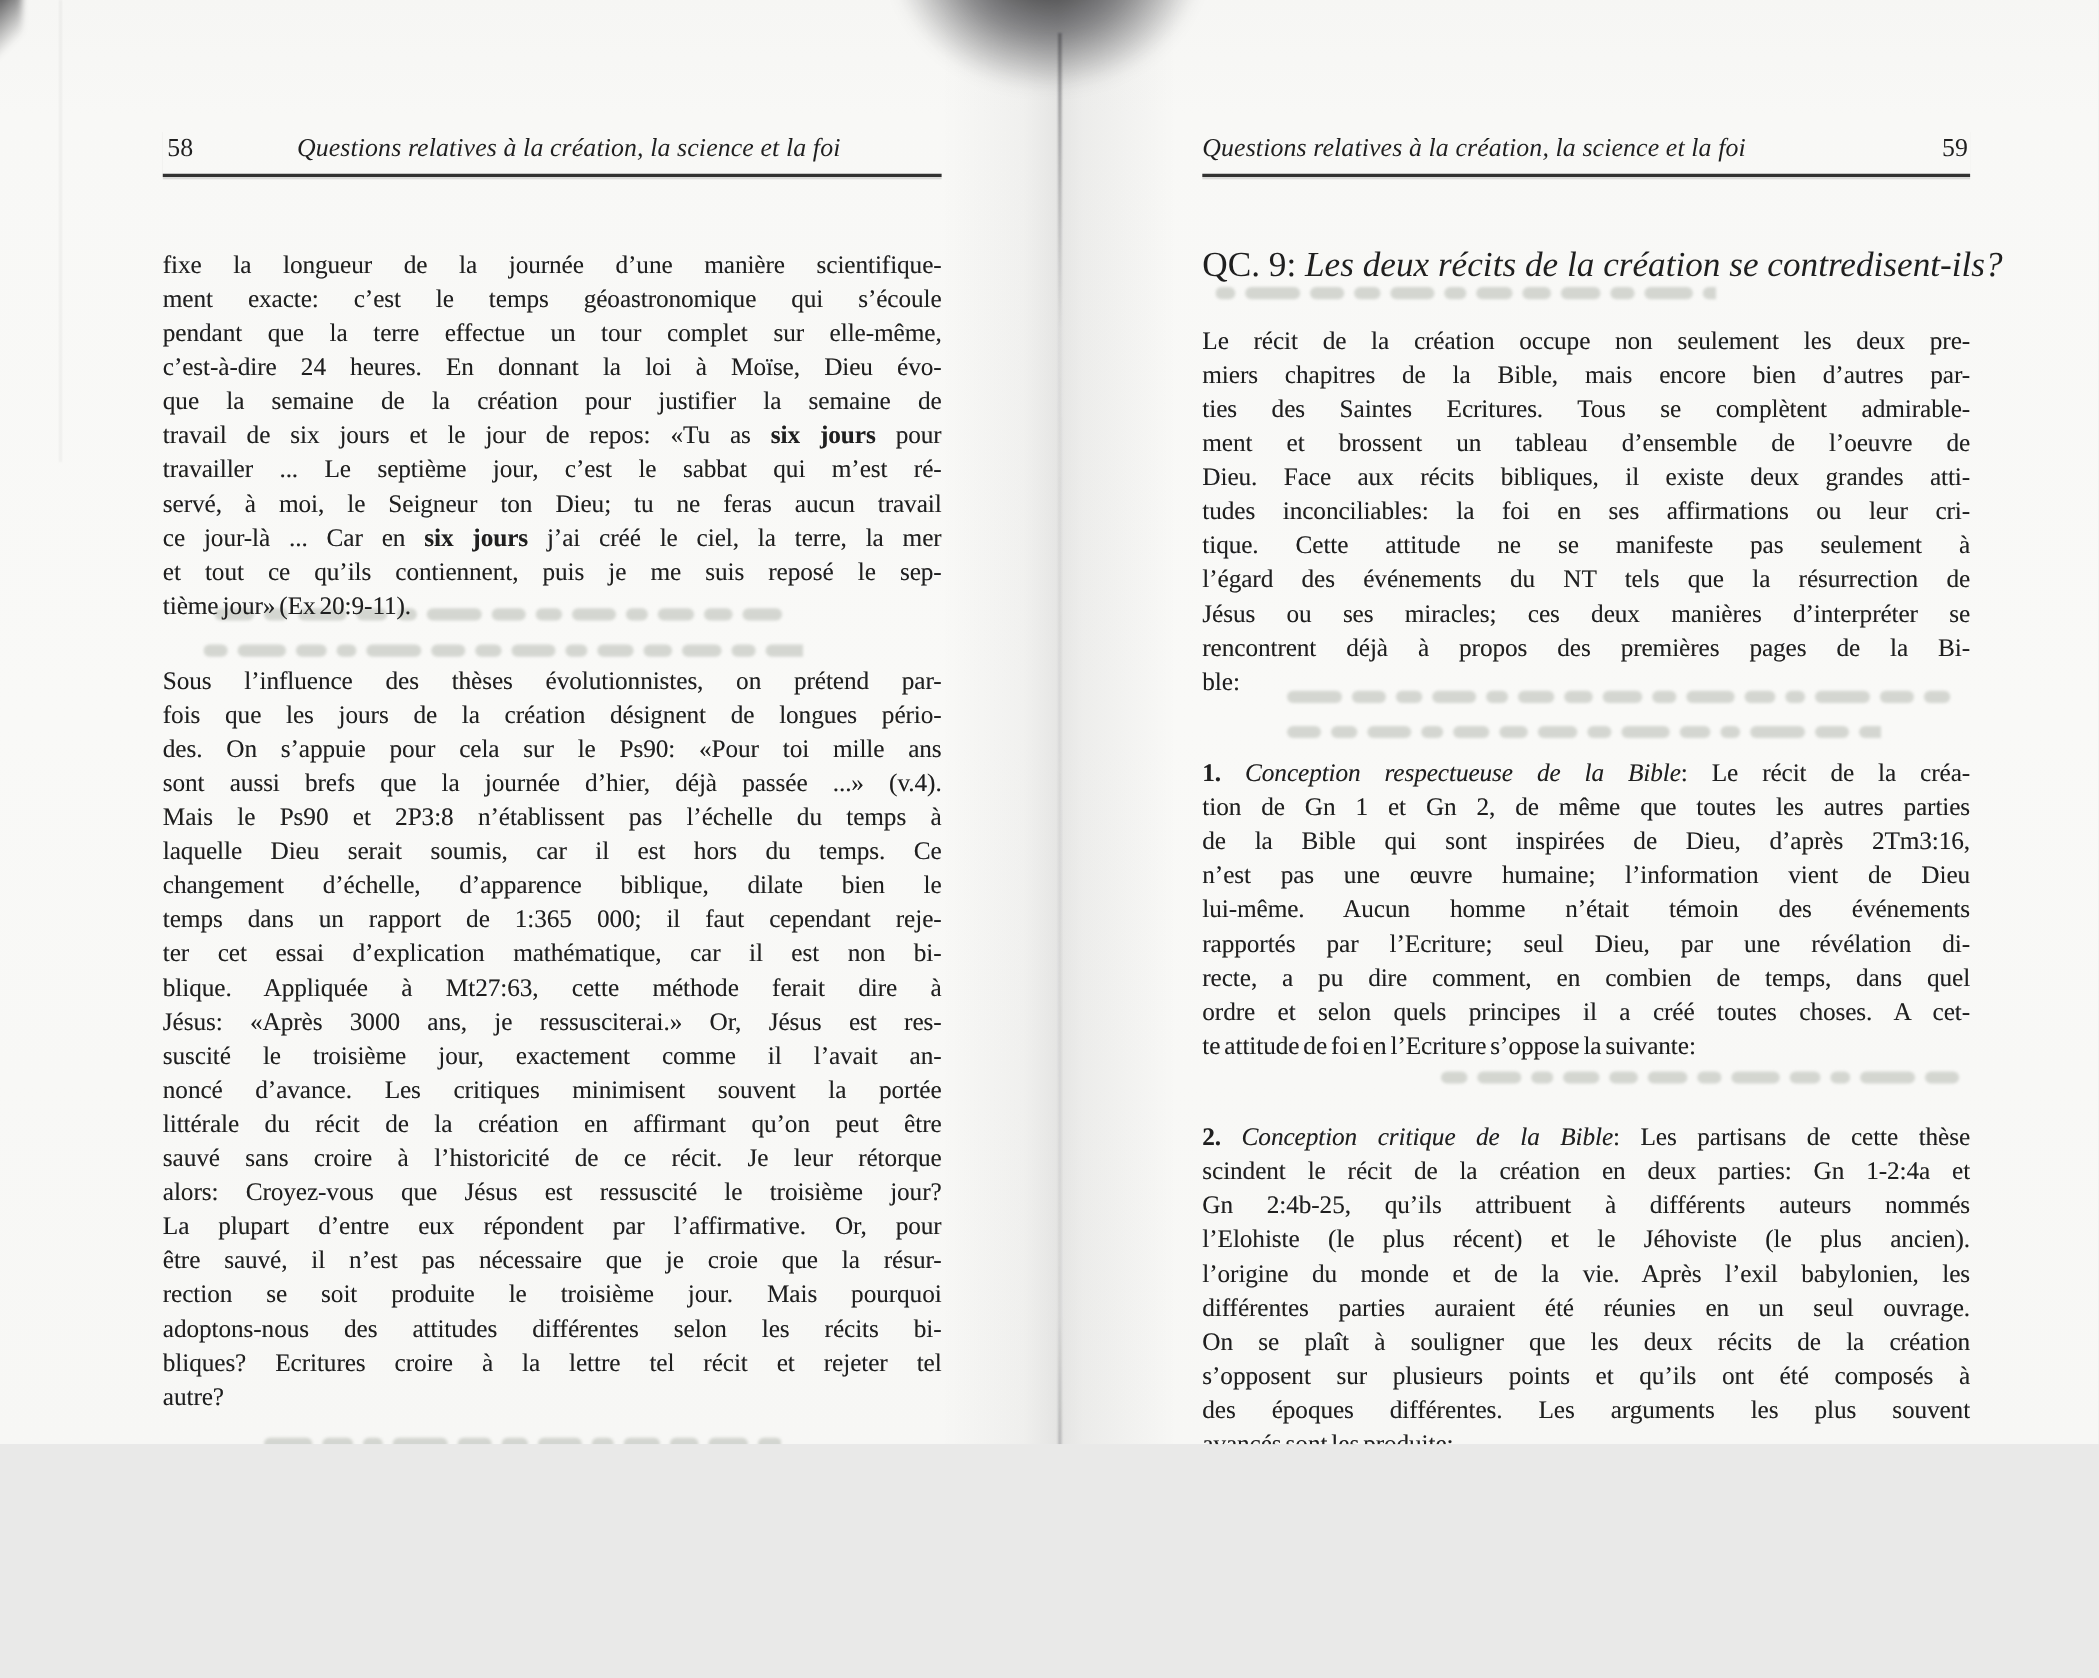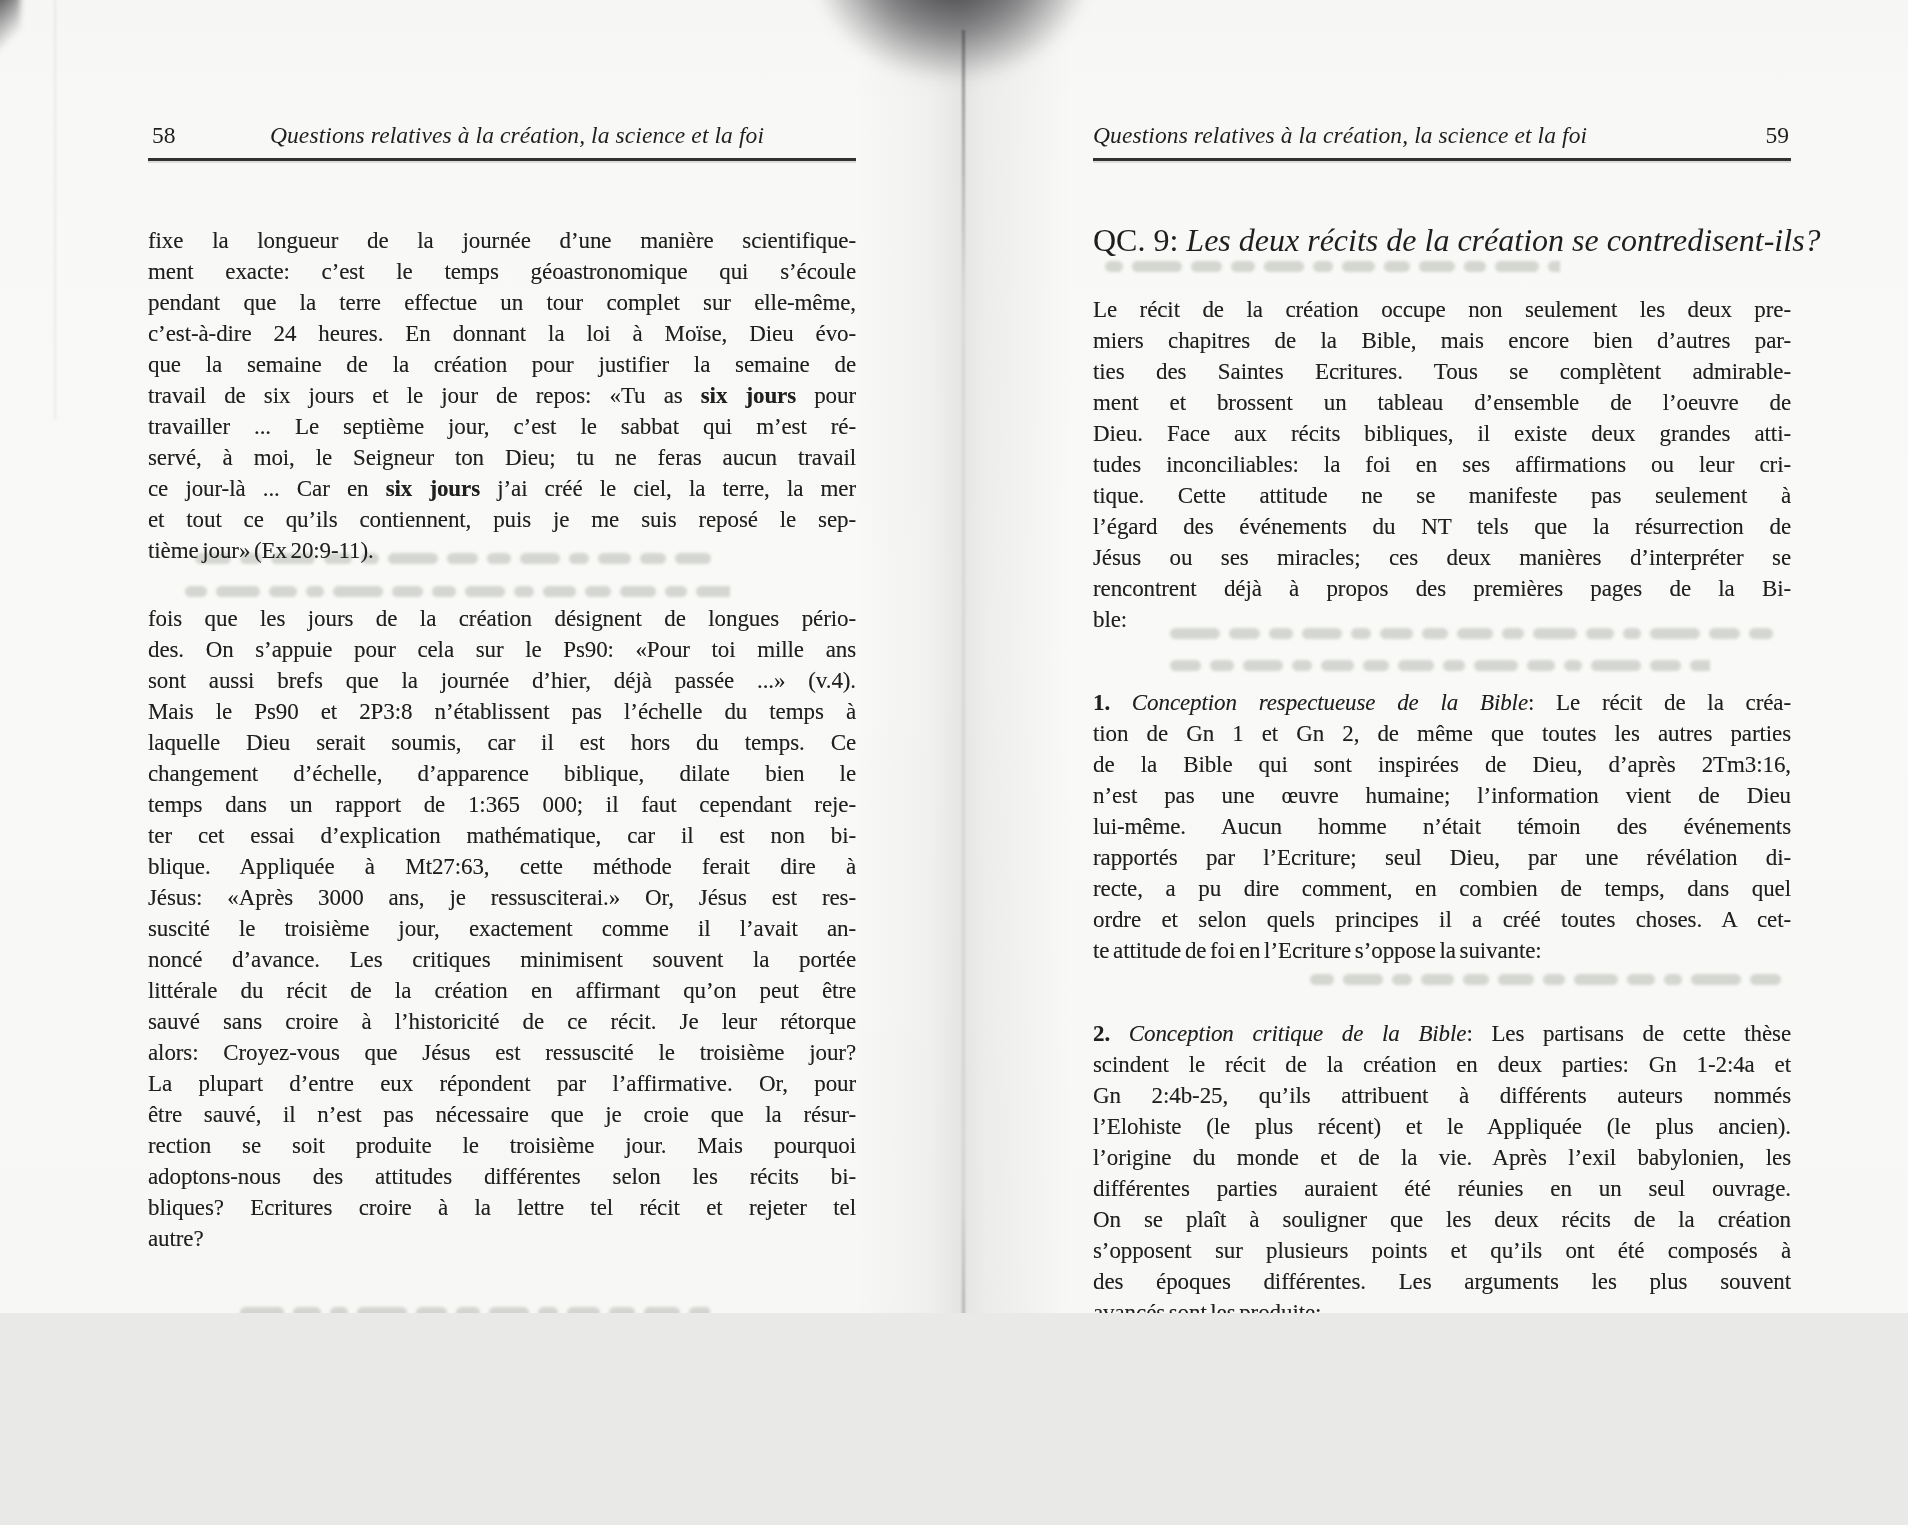--- a/index.html
+++ b/index.html
@@ -292,20 +292,21 @@
           <div class="line">c’est-à-dire 24 heures. En donnant la loi à Moïse, Dieu évo-</div>
           <div class="line">que la semaine de la création pour justifier la semaine de</div>
           <div class="line">travail de six jours et le jour de repos: «Tu as <b>six jours</b> pour</div>
           <div class="line">travailler ... Le septième jour, c’est le sabbat qui m’est ré-</div>
           <div class="line">servé, à moi, le Seigneur ton Dieu; tu ne feras aucun travail</div>
           <div class="line">ce jour-là ... Car en <b>six jours</b> j’ai créé le ciel, la terre, la mer</div>
           <div class="line">et tout ce qu’ils contiennent, puis je me suis reposé le sep-</div>
           <div class="line last">tième jour» (Ex 20:9-11).</div>
         </div>
         <div class="para">
+          <div class="line">Sous l’influence des thèses évolutionnistes, on prétend par-</div>
           <div class="line">fois que les jours de la création désignent de longues pério-</div>
           <div class="line">des. On s’appuie pour cela sur le Ps90: «Pour toi mille ans</div>
           <div class="line">sont aussi brefs que la journée d’hier, déjà passée ...» (v.4).</div>
           <div class="line">Mais le Ps90 et 2P3:8 n’établissent pas l’échelle du temps à</div>
           <div class="line">laquelle Dieu serait soumis, car il est hors du temps. Ce</div>
           <div class="line">changement d’échelle, d’apparence biblique, dilate bien le</div>
           <div class="line">temps dans un rapport de 1:365 000; il faut cependant reje-</div>
           <div class="line">ter cet essai d’explication mathématique, car il est non bi-</div>
           <div class="line">blique. Appliquée à Mt27:63, cette méthode ferait dire à</div>
           <div class="line">Jésus: «Après 3000 ans, je ressusciterai.» Or, Jésus est res-</div>
@@ -355,21 +356,21 @@
             <div class="line">lui-même. Aucun homme n’était témoin des événements</div>
             <div class="line">rapportés par l’Ecriture; seul Dieu, par une révélation di-</div>
             <div class="line">recte, a pu dire comment, en combien de temps, dans quel</div>
             <div class="line">ordre et selon quels principes il a créé toutes choses. A cet-</div>
             <div class="line last">te attitude de foi en l’Ecriture s’oppose la suivante:</div>
           </div>
           <div class="para">
             <div class="line"><b>2.</b> <i>Conception critique de la Bible</i>: Les partisans de cette thèse</div>
             <div class="line">scindent le récit de la création en deux parties: Gn 1-2:4a et</div>
             <div class="line">Gn 2:4b-25, qu’ils attribuent à différents auteurs nommés</div>
-            <div class="line">l’Elohiste (le plus récent) et le Appliquée (le plus ancien).</div>
+            <div class="line">l’Elohiste (le plus récent) et le Jéhoviste (le plus ancien).</div>
             <div class="line">l’origine du monde et de la vie. Après l’exil babylonien, les</div>
             <div class="line">différentes parties auraient été réunies en un seul ouvrage.</div>
             <div class="line">On se plaît à souligner que les deux récits de la création</div>
             <div class="line">s’opposent sur plusieurs points et qu’ils ont été composés à</div>
             <div class="line">des époques différentes. Les arguments les plus souvent</div>
             <div class="line last">avancés sont les produite:</div>
           </div>
         </div>
     </div>
   </div>

